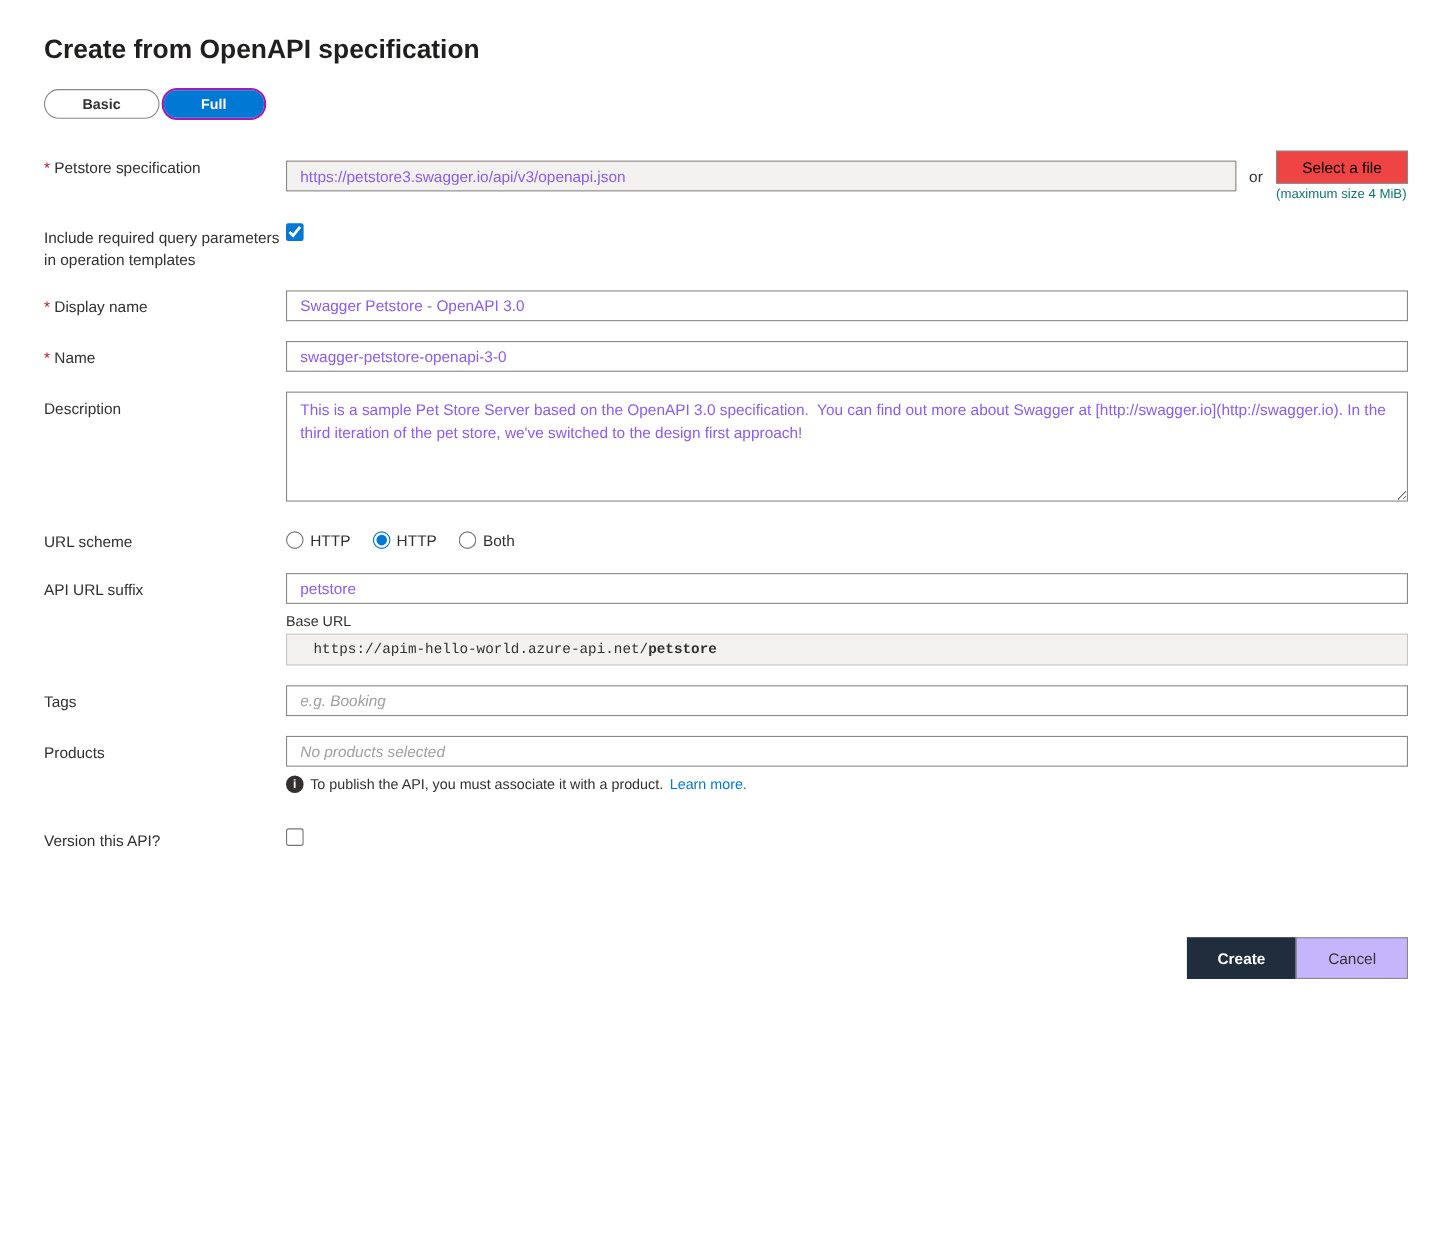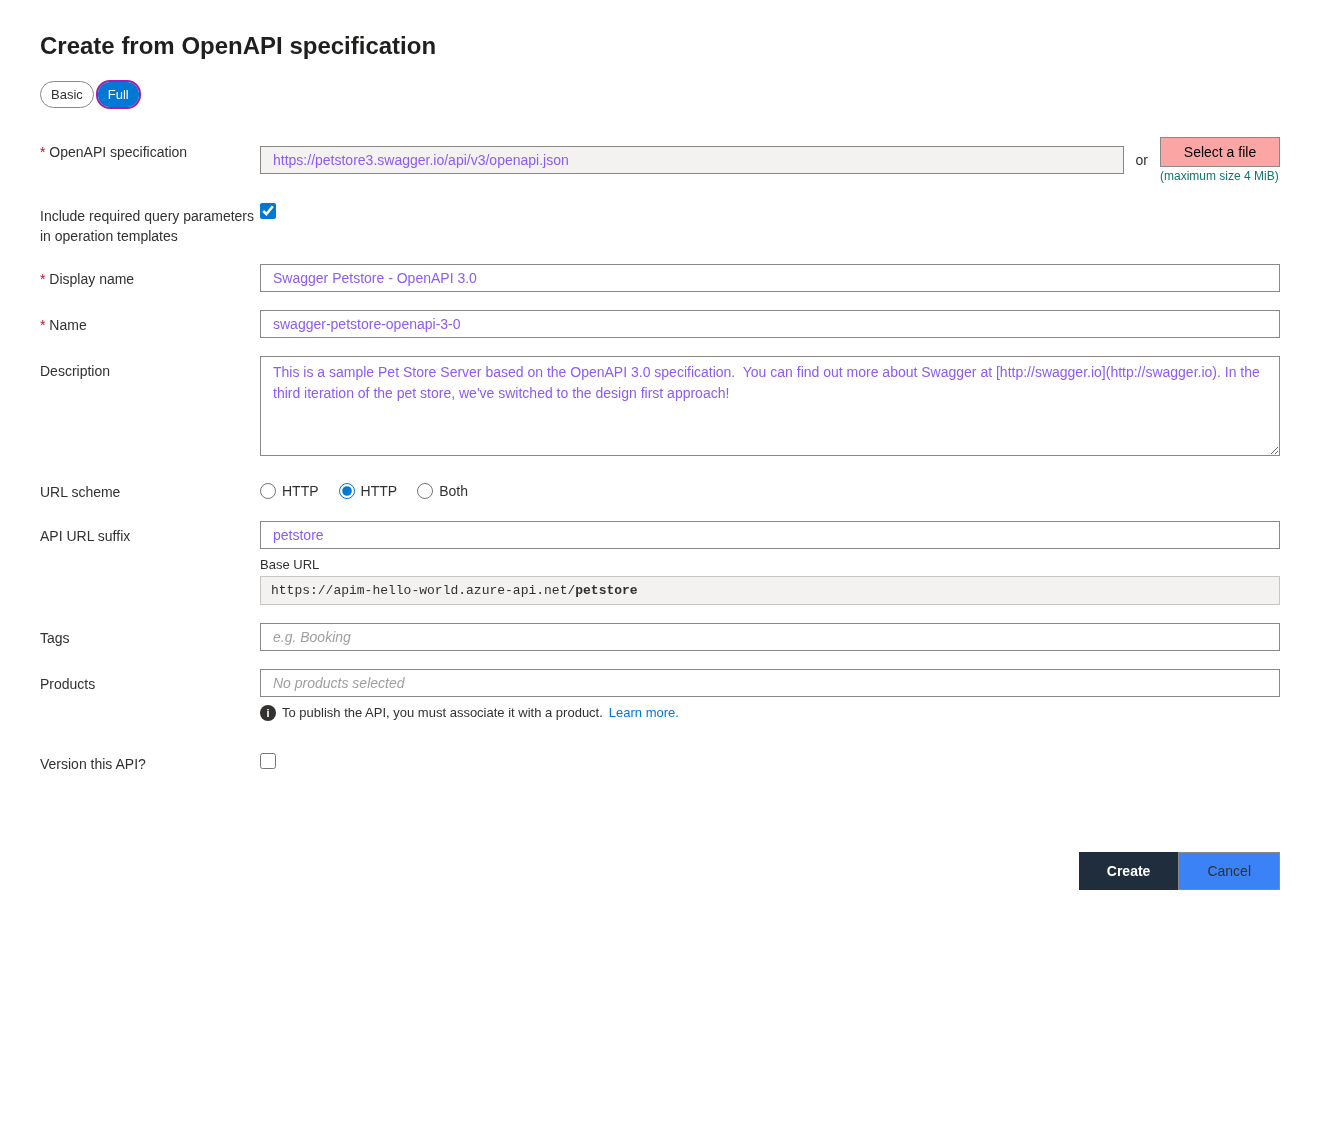--- a/index.html
+++ b/index.html
@@ -62,21 +62,21 @@
       color: #8b5cf6;
       outline: none;
       width: 100%;
     }
     .openapi-input {
       background: #f3f2f1;
       flex: 1;
     }
     .select-file-btn {
       border: 1px solid #8a8886;
-      background: #fca5a5;
+      background: #ef4444;
       padding: 6px 16px;
       font-size: 14px;
       cursor: pointer;
       white-space: nowrap;
       min-width: 120px;
       font-family: inherit;
     }
     .select-file-wrap {
       display: flex;
       flex-direction: column;
@@ -140,21 +140,21 @@
       margin-top: 8px;
     }
     .base-url-label {
       font-size: 13px;
       color: #323130;
       margin-bottom: 4px;
     }
     .base-url-box {
       background: #f3f2f1;
       border: 1px solid #c8c6c4;
-      padding: 6px 10px;
+      padding: 6px 24px;
       font-size: 13px;
       color: #323130;
       font-family: 'Consolas', 'Courier New', monospace;
     }
     .base-url-bold {
       font-weight: 700;
     }
     .tags-input {
       font-style: italic;
       color: #a19f9d;
@@ -202,43 +202,44 @@
       background: #1f2d3d;
       color: #fff;
       border: none;
       padding: 10px 28px;
       font-size: 14px;
       font-family: inherit;
       cursor: pointer;
       font-weight: 600;
     }
     .cancel-btn {
-      background: #3b82f6;
+      background: #c4b5fd;
       color: #323130;
       border: 1px solid #8a8886;
       padding: 10px 28px;
       font-size: 14px;
       font-family: inherit;
       cursor: pointer;
     }
     .tab-toggle {
       display: inline-flex;
       align-items: center;
       border: 1px solid #8a8886;
       border-radius: 14px;
       overflow: hidden;
     }
     .tab-btn {
-      padding: 5px 10px;
+      padding: 5px 34px;
       font-size: 13px;
       border: none;
       background: transparent;
       cursor: pointer;
       font-family: inherit;
       color: #323130;
+      font-weight: bold;
     }
     .tab-btn.active {
       background: #0078d4;
       color: #fff;
       border-radius: 12px;
     }
     .tab-full-outline {
       border: 2px solid #a21caf;
       border-radius: 14px;
       display: inline-flex;
@@ -255,21 +256,21 @@
     <button class="tab-btn">Basic</button>
   </div>
   <div class="tab-full-outline">
     <button class="tab-btn active">Full</button>
   </div>
 </div>
 
 <div class="form-container">
 
   <div class="form-row">
-    <div class="form-label required">OpenAPI specification</div>
+    <div class="form-label required">Petstore specification</div>
     <div class="form-control">
       <div class="input-row">
         <input type="text" class="openapi-input" value="https://petstore3.swagger.io/api/v3/openapi.json" style="">
         <span class="or-text">or</span>
         <div class="select-file-wrap">
           <button class="select-file-btn">Select a file</button>
           <span class="max-size-text">(maximum size 4 MiB)</span>
         </div>
       </div>
     </div>

